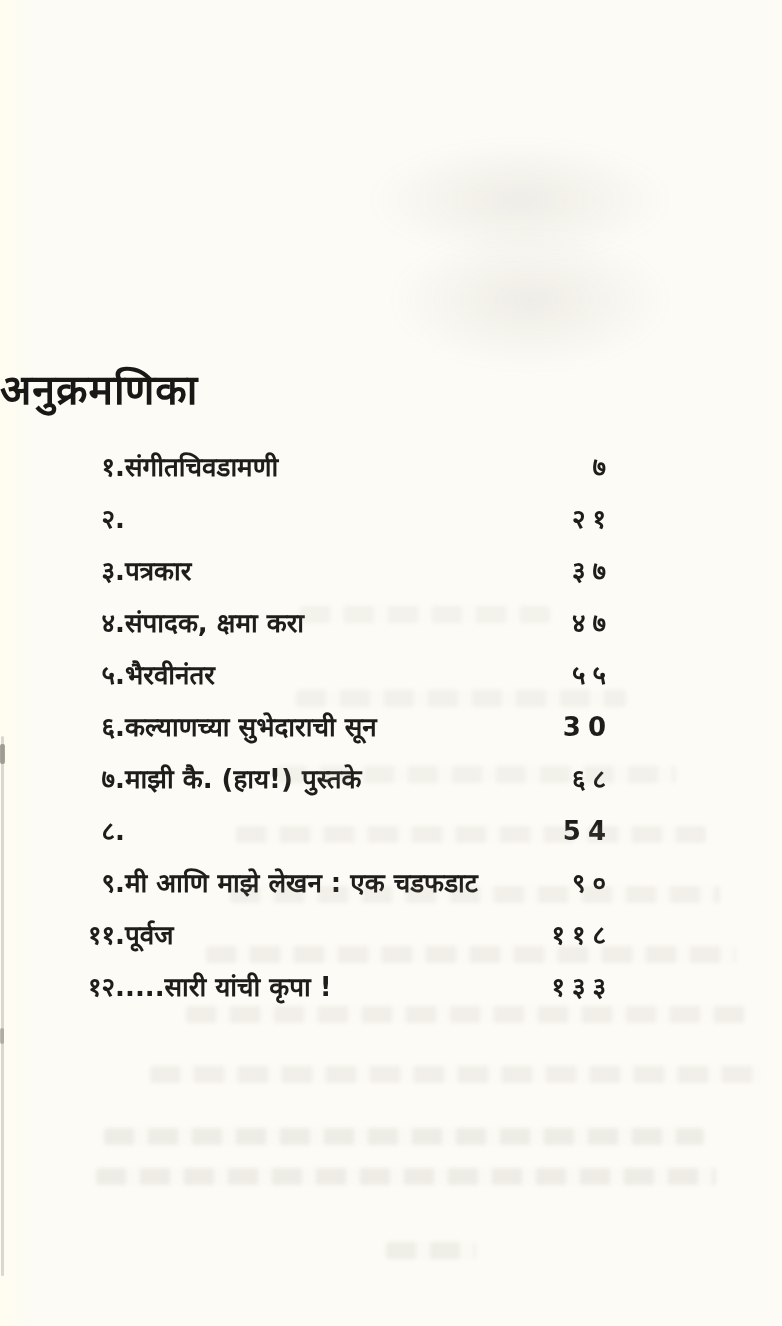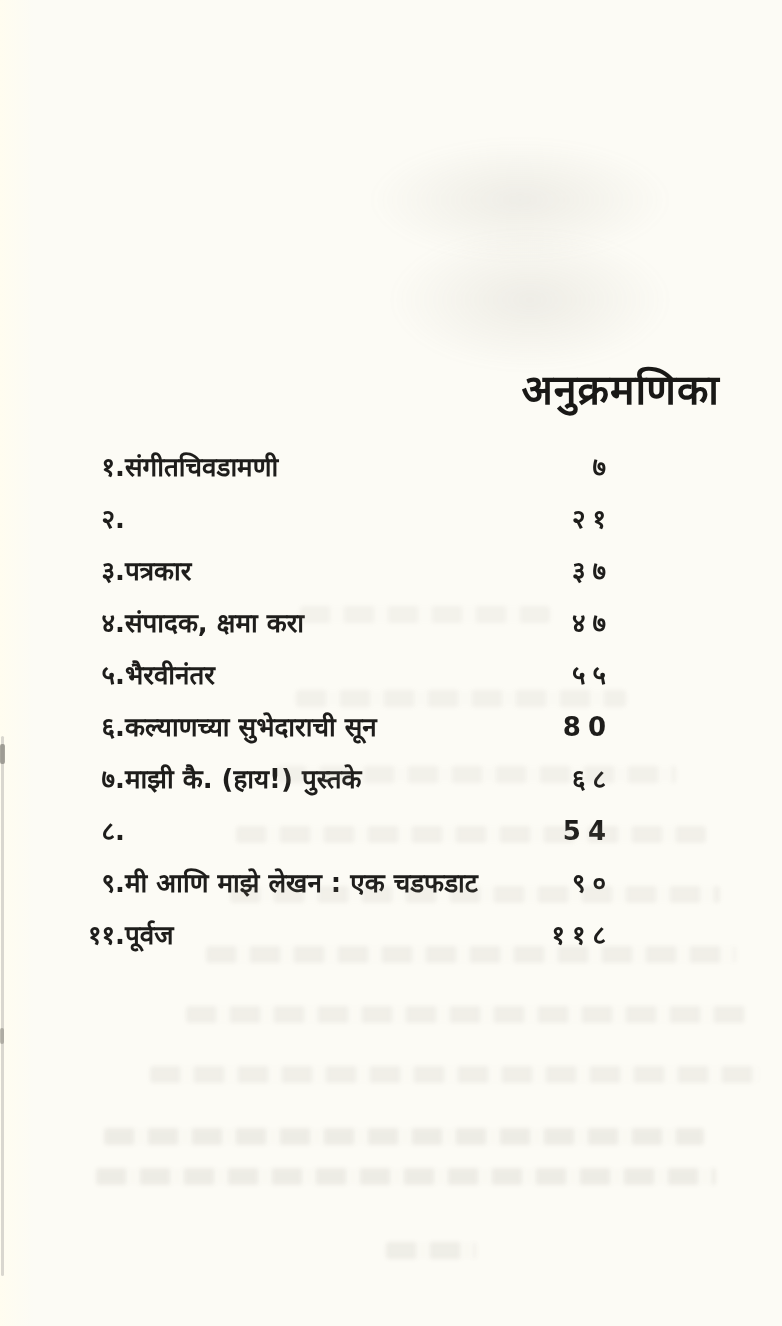--- a/index.html
+++ b/index.html
@@ -37,21 +37,21 @@
     border-radius: 2px;
   }
   .edge-mark.m1 { left: 0; top: 744px; width: 5px; height: 20px; opacity: .75; }
   .edge-mark.m2 { left: 0; top: 1028px; width: 4px; height: 16px; opacity: .55; }
 
   .page-title {
     position: absolute;
     left: 0;
     top: 362px;
     width: 720px;            
-    text-align: right;
+    text-align: left;
     font-size: 41px;
     line-height: 56px;
     font-weight: bold;
     letter-spacing: 1px;
     margin: 0;
     color: #191816;
   }
 
   .toc-list {
     position: absolute;
@@ -143,21 +143,21 @@
       <div class="toc-row">
       <span class="toc-num">५.</span>
       <span class="toc-title">भैरवीनंतर</span>
       <span class="toc-fill"></span>
       <span class="toc-page">५५</span>
     </div>
       <div class="toc-row">
       <span class="toc-num">६.</span>
       <span class="toc-title">कल्याणच्या सुभेदाराची सून</span>
       <span class="toc-fill"></span>
-      <span class="toc-page">80</span>
+      <span class="toc-page">30</span>
     </div>
       <div class="toc-row">
       <span class="toc-num">७.</span>
       <span class="toc-title">माझी कै. (हाय!) पुस्तके</span>
       <span class="toc-fill"></span>
       <span class="toc-page">६८</span>
     </div>
       <div class="toc-row">
       <span class="toc-num">८.</span>
       <span class="toc-fill"></span>
@@ -167,20 +167,26 @@
       <span class="toc-num">९.</span>
       <span class="toc-title">मी आणि माझे लेखन : एक चडफडाट</span>
       <span class="toc-fill"></span>
       <span class="toc-page">९०</span>
     </div>
       <div class="toc-row">
       <span class="toc-num">११.</span>
       <span class="toc-title">पूर्वज</span>
       <span class="toc-fill"></span>
       <span class="toc-page">११८</span>
+    </div>
+      <div class="toc-row">
+      <span class="toc-num">१२.</span>
+      <span class="toc-title">....सारी यांची कृपा !</span>
+      <span class="toc-fill"></span>
+      <span class="toc-page">१३३</span>
     </div>
     </div>
 
   <div class="ghost ghost-line" style="left:300px; top:606px;  width:250px; opacity:.55;"></div>
   <div class="ghost ghost-line" style="left:296px; top:690px;  width:330px; opacity:.6;"></div>
   <div class="ghost ghost-line" style="left:276px; top:766px;  width:400px; opacity:.6;"></div>
   <div class="ghost ghost-line" style="left:236px; top:826px;  width:470px; opacity:.65;"></div>
   <div class="ghost ghost-line" style="left:230px; top:886px;  width:490px; opacity:.65;"></div>
   <div class="ghost ghost-line" style="left:206px; top:946px;  width:530px; opacity:.7;"></div>
   <div class="ghost ghost-line" style="left:186px; top:1006px; width:560px; opacity:.7;"></div>

